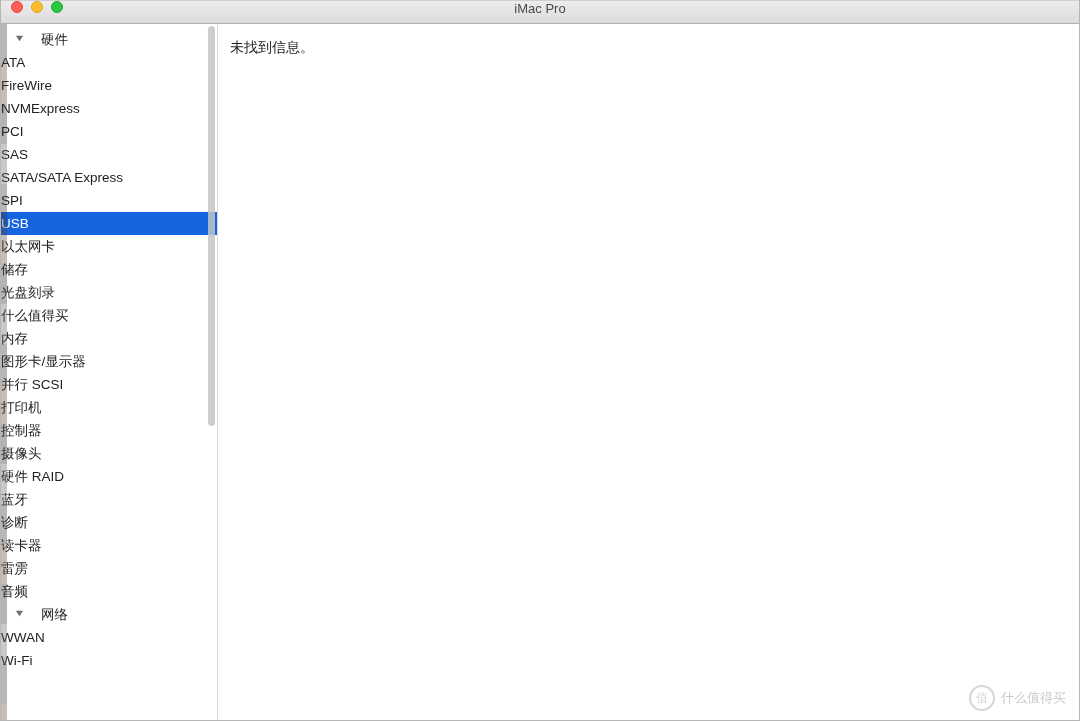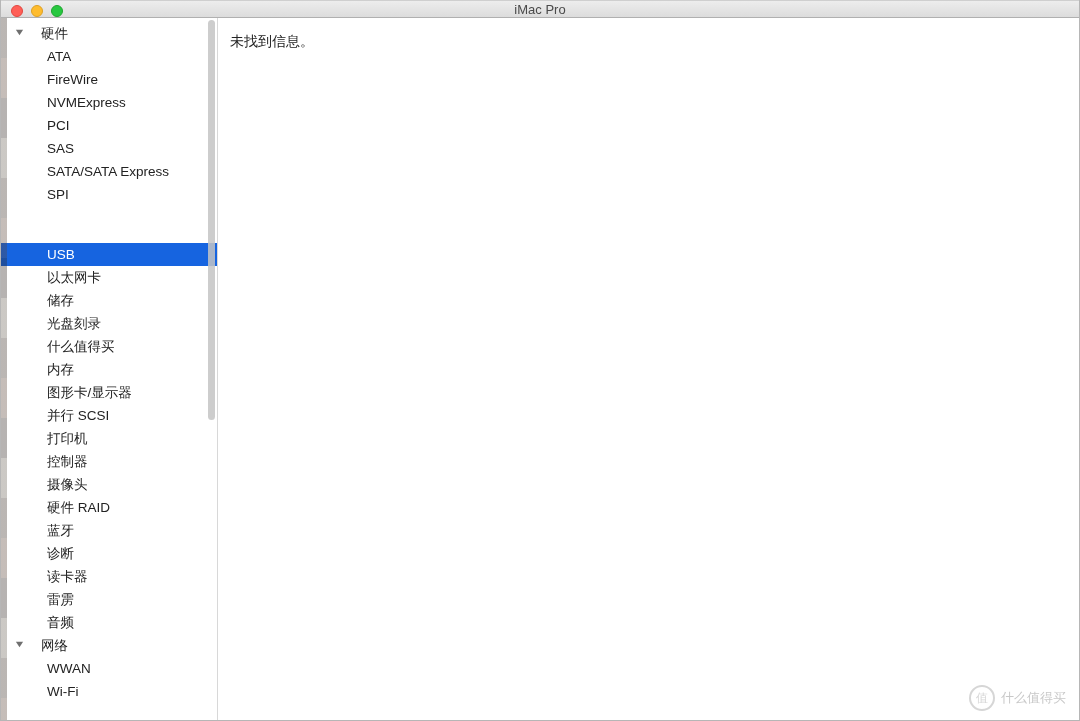--- a/index.html
+++ b/index.html
@@ -1,24 +1,24 @@
 <!DOCTYPE html>
 <html><head>
 <meta charset="utf-8">
 <style>
   * { box-sizing: border-box; margin: 0; padding: 0; }
   html, body { width: 1080px; height: 721px; overflow: hidden; font-family: -apple-system, "Helvetica Neue", Arial, sans-serif; background: #fff; }
   .window { width: 1080px; height: 721px; display: flex; flex-direction: column; border: 1px solid #b6b6b6; border-top: none; }
   .titlebar {
-    height: 18px;
+    height: 24px;
     background: linear-gradient(#ededed, #dcdcdc);
     border-top: 1px solid #cfcfcf;
     border-bottom: 1px solid #b0b0b0;
     display: flex;
-    align-items: flex-end;
+    align-items: flex-start;
     position: relative;
   }
   .traffic-lights { display: flex; gap: 8px; padding-left: 10px; }
   .tl { width: 12px; height: 12px; border-radius: 50%; }
   .tl.close { background: #ff5f57; border: 0.5px solid #e24640; }
   .tl.min   { background: #febc2e; border: 0.5px solid #dea022; }
   .tl.max   { background: #28c840; border: 0.5px solid #1fa52f; }
   .title { position: absolute; left: 0; right: 0; text-align: center; font-size: 13px; color: #4a4a4a; pointer-events: none; }
   .body { flex: 1; display: flex; min-height: 0; }
   .sidebar {
@@ -33,22 +33,22 @@
     font-size: 13.5px;
     line-height: 23px;
     height: 23px;
     white-space: nowrap;
     cursor: default;
     color: #222;
   }
   .group-header { padding-left: 26px; position: relative; font-weight: 400; }
   .group-header .tri { position: absolute; left: 14px; top: 6px; }
   .group-header .lbl { margin-left: 14px; }
-  .item { padding-left: 46px; }
-  .item.selected { background: #1664e0; color: #fff; margin-top: 37px; }
+  .item { }
+  .item.selected { background: #1664e0; color: #fff; }
   .scrollbar {
     position: absolute;
     right: 2px;
     top: 2px;
     width: 7px;
     height: 400px;
     background: #c4c4c4;
     border-radius: 4px;
     opacity: 0.85;
   }

